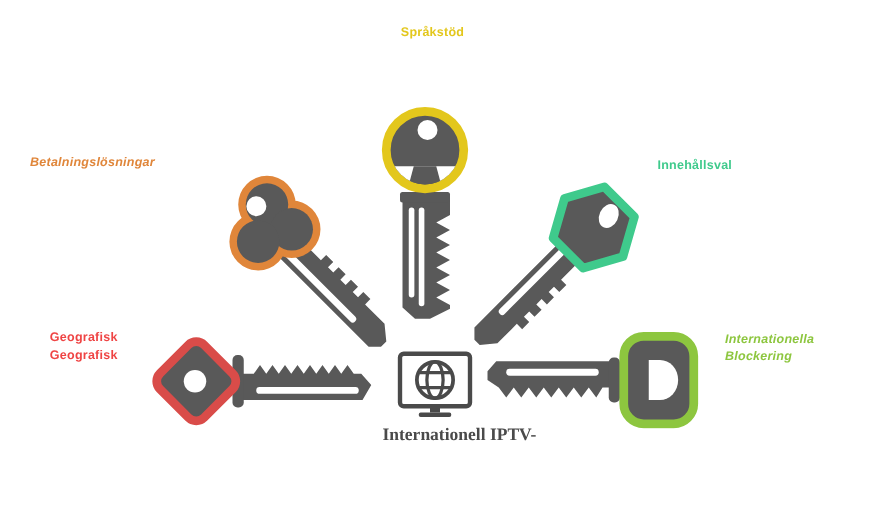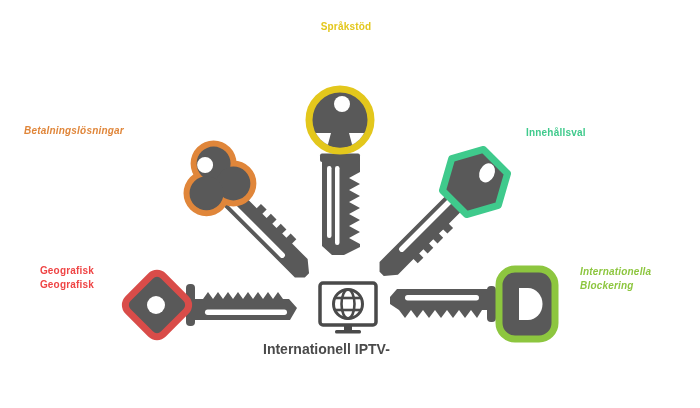--- a/index.html
+++ b/index.html
@@ -11,22 +11,22 @@
     position:absolute;font-weight:bold;font-size:10px;line-height:1.35;
     letter-spacing:.2px;white-space:nowrap;
   }
   .lbl.center{text-align:center;white-space:normal;}
   .c-yellow{color:#e3c71c;}
   .c-orange{color:#e0863a;}
   .c-emerald{color:#3fca8c;}
   .c-red{color:#ef4444;}
   .c-lime{color:#8dc63f;}
   .central-lbl{
-    position:absolute;left:263px;top:340px;width:166px;text-align:left;
-    font-weight:bold;font-size:14px;line-height:1.32;color:#4a4a4a;
+    position:absolute;left:263px;top:340px;width:166px;text-align:right;
+    font-weight:bold;font-size:14px;line-height:1.32;color:#4a4a4a;font-family:Liberation Serif, serif;
   }
   svg{position:absolute;display:block;}
 </style>
 </head>
 <body>
 
 <div id="stage">
 
   <div class="lbl center c-yellow" style="left:276px;top:20px;width:140px;">Språkstöd</div>
 

